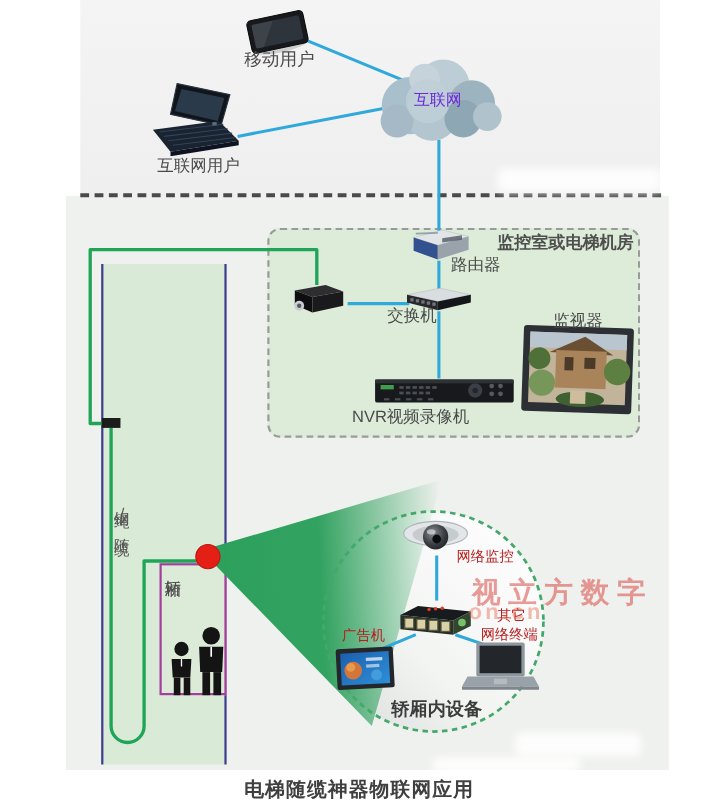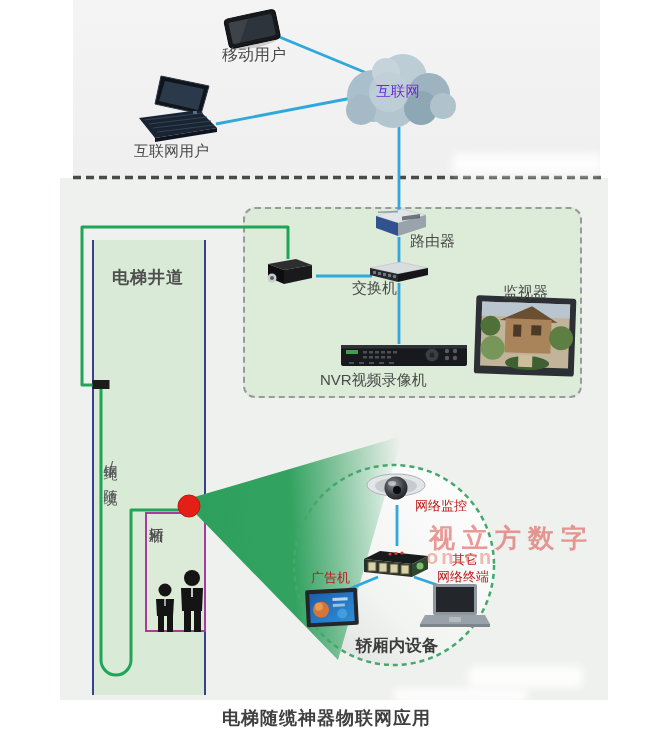--- a/index.html
+++ b/index.html
@@ -303,29 +303,29 @@
       <circle cx="44" cy="30" r="8"></circle>
       <polygon points="33,40 55,40 54,63 34,63"></polygon>
       <rect x="36" y="63" width="7" height="21"></rect>
       <rect x="46" y="63" width="7" height="21"></rect>
     </g>
     <line x1="17" y1="51" x2="17" y2="58" stroke="#ffffff" stroke-width="1.2"></line>
     <line x1="44" y1="40" x2="44" y2="49" stroke="#ffffff" stroke-width="1.5"></line>
   </svg>
 
   <div class="abs lbl" style="left:219px;top:46px;width:70px;text-align:center;font-size:16px">移动用户</div>
-  <div class="abs lbl" style="left:134px;top:142px;width:84px;text-align:left">互联网用户</div>
+  <div class="abs lbl" style="left:134px;top:142px;width:84px;text-align:right">互联网用户</div>
   <div class="abs lbl" style="left:366px;top:83px;width:64px;text-align:center;font-size:14.5px;color:#6d28d9">互联网</div>
 
+  <div class="abs lbl bold" style="left:452px;top:212px;font-size:15.5px">监控室或电梯机房</div>
   <div class="abs lbl" style="left:410px;top:232px">路由器</div>
   <div class="abs lbl" style="left:352px;top:279px">交换机</div>
   <div class="abs lbl" style="left:503px;top:283px">监视器</div>
   <div class="abs lbl" style="left:320px;top:371px;width:128px;text-align:left">NVR视频录像机</div>
 
-  <div class="abs lbl bold" style="left:92px;top:268px;width:112px;text-align:center;font-size:17px;letter-spacing:1px">电梯井道</div>
   <div class="abs lbl vert" style="left:103px;top:453px;font-size:14px;color:#555555">钢绳/随缆</div>
   <div class="abs lbl vert" style="left:148px;top:515px;font-size:15px;letter-spacing:2px">轿厢</div>
 
   <div class="abs lbl small" style="left:415px;top:499px">网络监控</div>
   <div class="abs lbl small" style="left:311px;top:571px">广告机</div>
   <div class="abs lbl small" style="left:452px;top:553px">其它</div>
   <div class="abs lbl small" style="left:437px;top:570px">网络终端</div>
   <div class="abs lbl bold" style="left:350px;top:636px;width:94px;text-align:center;font-size:16.5px;color:#3c3c3c">轿厢内设备</div>
 
   <div class="abs watermark1" style="left:385px;top:521px">视立方数字</div>

